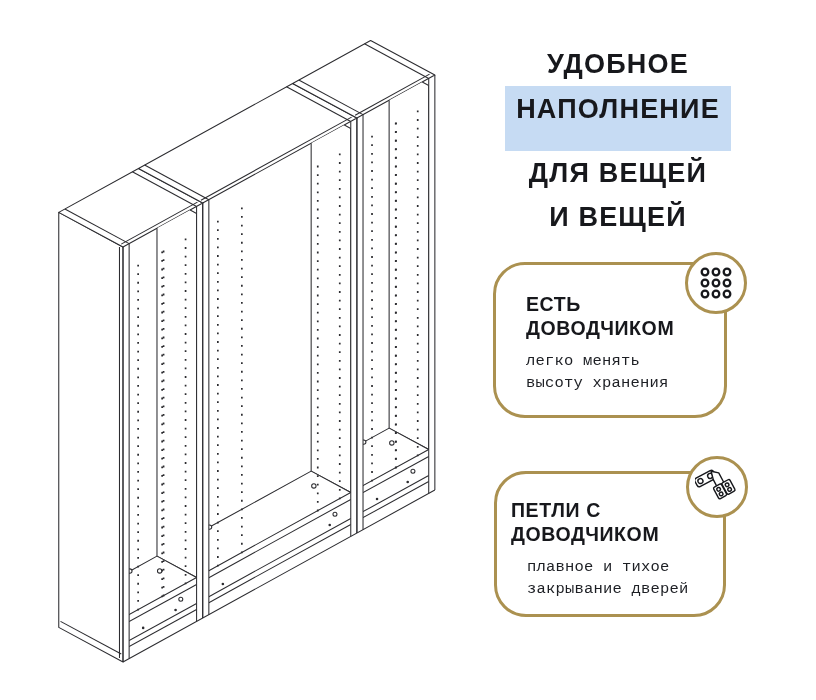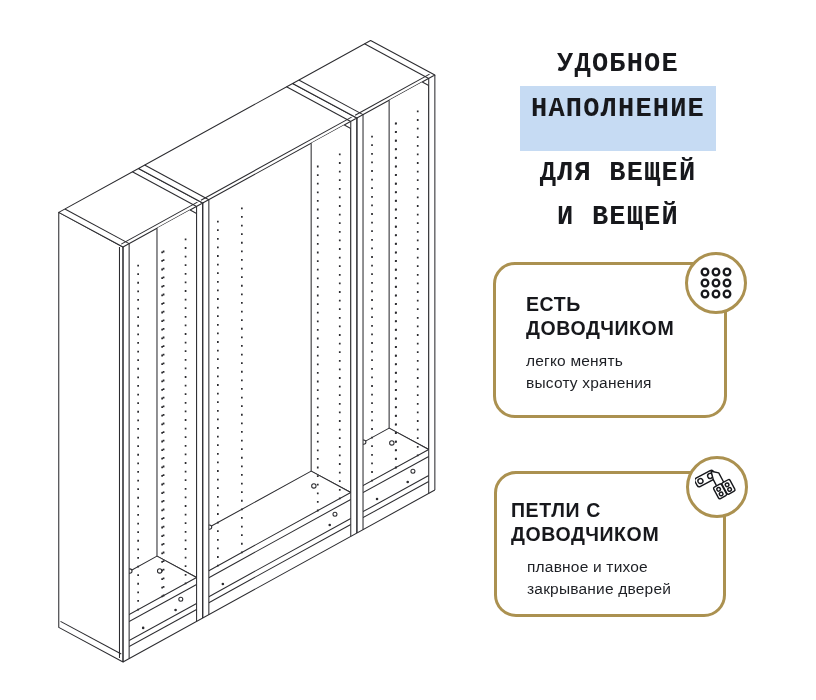--- a/index.html
+++ b/index.html
@@ -3,33 +3,33 @@
 <meta charset="utf-8">
 <style>
   html,body{margin:0;padding:0;background:#fff;}
   .canvas{
     position:relative;width:816px;height:700px;background:#fff;overflow:hidden;
     font-family:"Liberation Sans", sans-serif;color:var(--ink,#17181c);
   }
   
   .illustration{position:absolute;left:0;top:0;width:480px;height:700px;}
   
-  .heading{position:absolute;left:472px;top:42px;width:292px;text-align:center;font-family:Liberation Mono, monospace;}
+  .heading{position:absolute;left:472px;top:42px;width:292px;text-align:center;}
   .h-line{font-size:27px;line-height:44px;font-weight:bold;letter-spacing:1.2px;white-space:nowrap;}
   .h-line .hl{display:inline-block;background:var(--hl,#c6dbf3);padding:1px 11px 20px;}
   
   .card{
     position:absolute;background:#fff;border:3px solid var(--gold,#ab9150);
-    border-radius:22px;box-sizing:border-box;
+    border-radius:32px;box-sizing:border-box;
   }
   .card1{left:493px;top:262px;width:234px;height:156px;}
   .card2{left:494px;top:471px;width:232px;height:146px;}
   .card-title{margin:27px 0 0 30px;font-size:19.5px;line-height:24px;font-weight:bold;letter-spacing:0.6px;}
   .card2 .card-title{margin-top:24px;margin-left:14px;}
-  .card-sub{margin:10px 0 0 30px;font-size:15.5px;line-height:22px;font-weight:normal;letter-spacing:0.2px;color:#1d1f24;}
+  .card-sub{margin:10px 0 0 30px;font-size:15.5px;line-height:22px;font-weight:normal;letter-spacing:0.2px;color:#1d1f24;font-family:Liberation Mono, monospace;}
   .badge{
     position:absolute;width:62px;height:62px;border-radius:50%;
     background:#fff;border:3px solid var(--gold,#ab9150);box-sizing:border-box;
     display:flex;align-items:center;justify-content:center;
   }
   .badge1{left:685px;top:252px;}
   .badge2{left:686px;top:456px;}
   .badge svg{display:block;}
 </style>
 </head>

